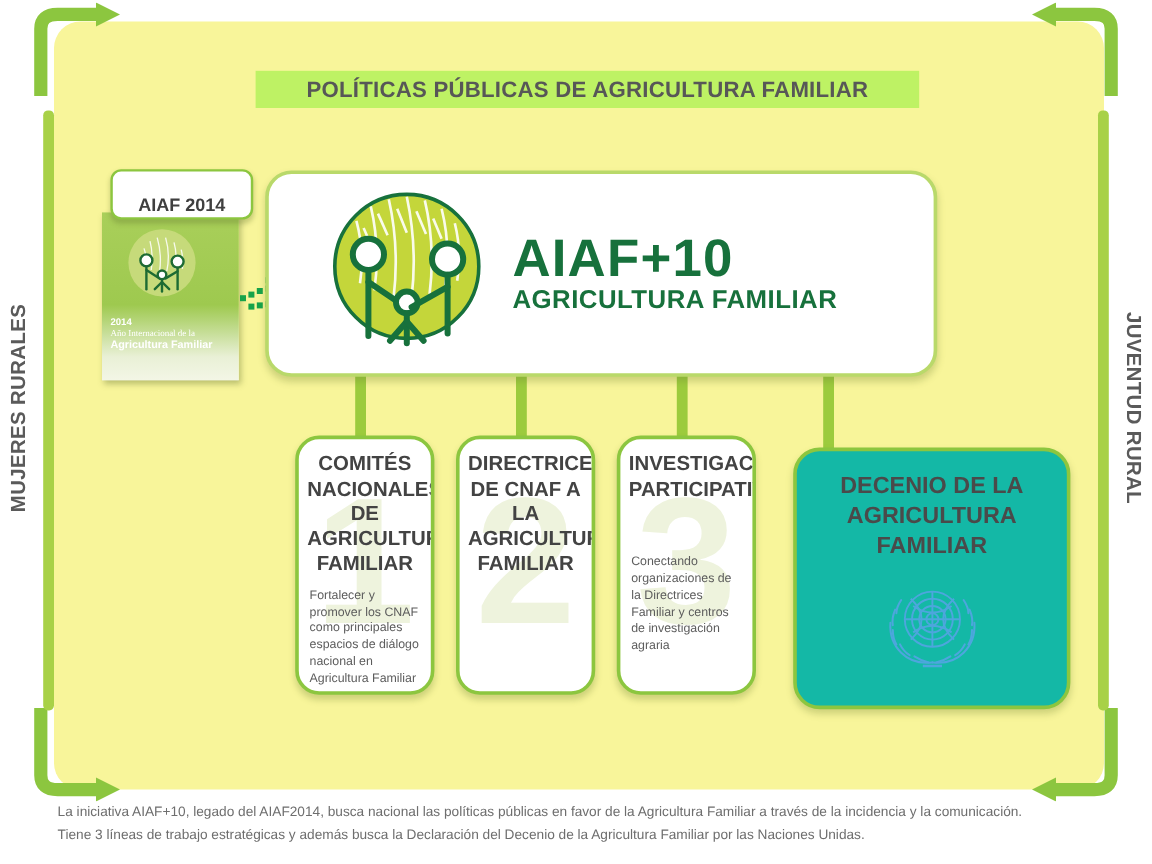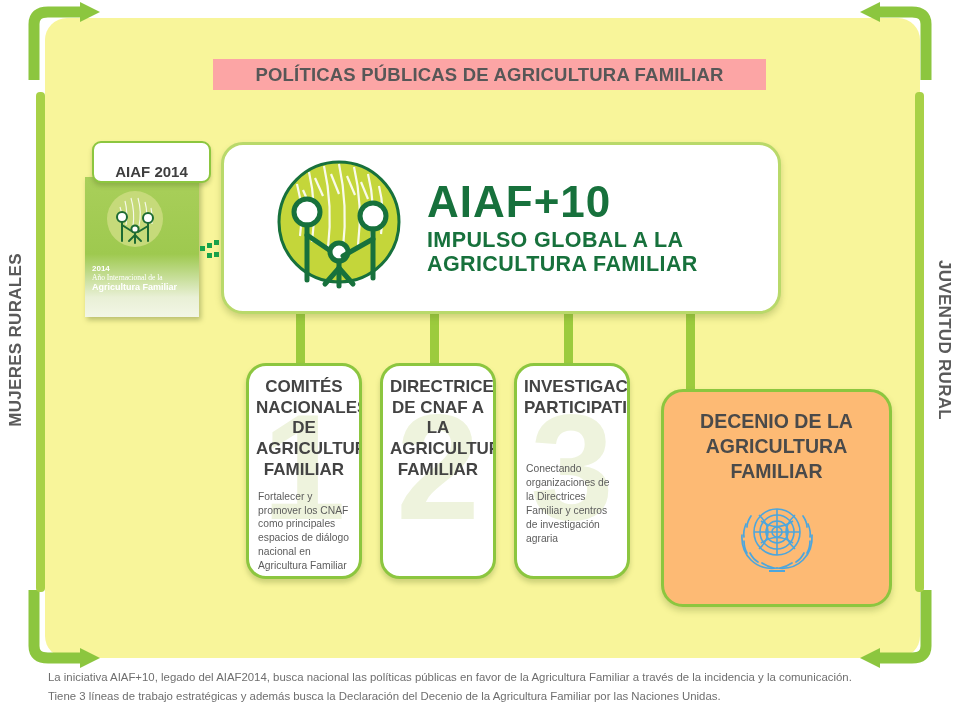--- a/index.html
+++ b/index.html
@@ -46,21 +46,21 @@
     transform:rotate(-90deg);
   }
   .side-label.right{
     right:-84px;top:330px;width:200px;text-align:center;
     transform:rotate(90deg);
   }
 
   
   .title-banner{
     position:absolute;left:213px;top:59px;width:553px;height:31px;
-    background:#fca5a5;
+    background:#bef264;
     display:flex;align-items:center;justify-content:center;
   }
   .title-banner span{
     font-size:18.5px;font-weight:bold;color:#575757;letter-spacing:.2px;
   }
 
   
   .aiaf-badge{
     position:absolute;left:92px;top:141px;width:115px;height:38px;
     background:#ffffff;
@@ -137,22 +137,22 @@
     margin:9px 8px 0 9px;
     font-size:10.3px;color:#5c5c5c;line-height:1.35;
   }
   #pillar-1{left:246px;}
   #pillar-2{left:380px;}
   #pillar-3{left:514px;}
   #pillar-3 .p-body{margin-top:44px;}
 
   
   .decenio{
-    position:absolute;left:661px;top:389px;width:225px;height:212px;
-    background:#fdba74;border:3px solid #8cc63f;border-radius:22px;
+    position:absolute;left:661px;top:373px;width:225px;height:212px;
+    background:#14b8a6;border:3px solid #8cc63f;border-radius:22px;
     box-shadow:0 4px 6px rgba(110,130,50,.30);
     z-index:4;
   }
   .decenio .d-head{
     margin-top:17px;text-align:center;
     font-size:19.5px;font-weight:bold;color:#4a4a4a;line-height:1.28;
   }
   .decenio .d-logo{
     margin-top:12px;display:flex;justify-content:center;
   }
@@ -288,21 +288,20 @@
           <path d="M70 112 L56 128"></path>
           <path d="M70 112 L84 128"></path>
           <circle cx="104" cy="60" r="13" fill="#ffffff"></circle>
           <path d="M104 73 L104 122"></path>
           <path d="M104 83 L74 100"></path>
         </g>
       </svg>
     </div>
     <div class="logo-text">
       <div class="l-a">AIAF+10</div>
-      <div class="l-b">IMPULSO GLOBAL A LA</div>
       <div class="l-b" style="margin-top:0">AGRICULTURA FAMILIAR</div>
     </div>
   </div>
 
   <div class="conn conn-v" style="left:296px;top:300px;height:68px;"></div>
   <div class="conn conn-v" style="left:430px;top:300px;height:68px;"></div>
   <div class="conn conn-v" style="left:564px;top:300px;height:68px;"></div>
   <div class="conn conn-v" style="left:686px;top:300px;height:102px;"></div>
 
   <div class="pillar" id="pillar-1">

